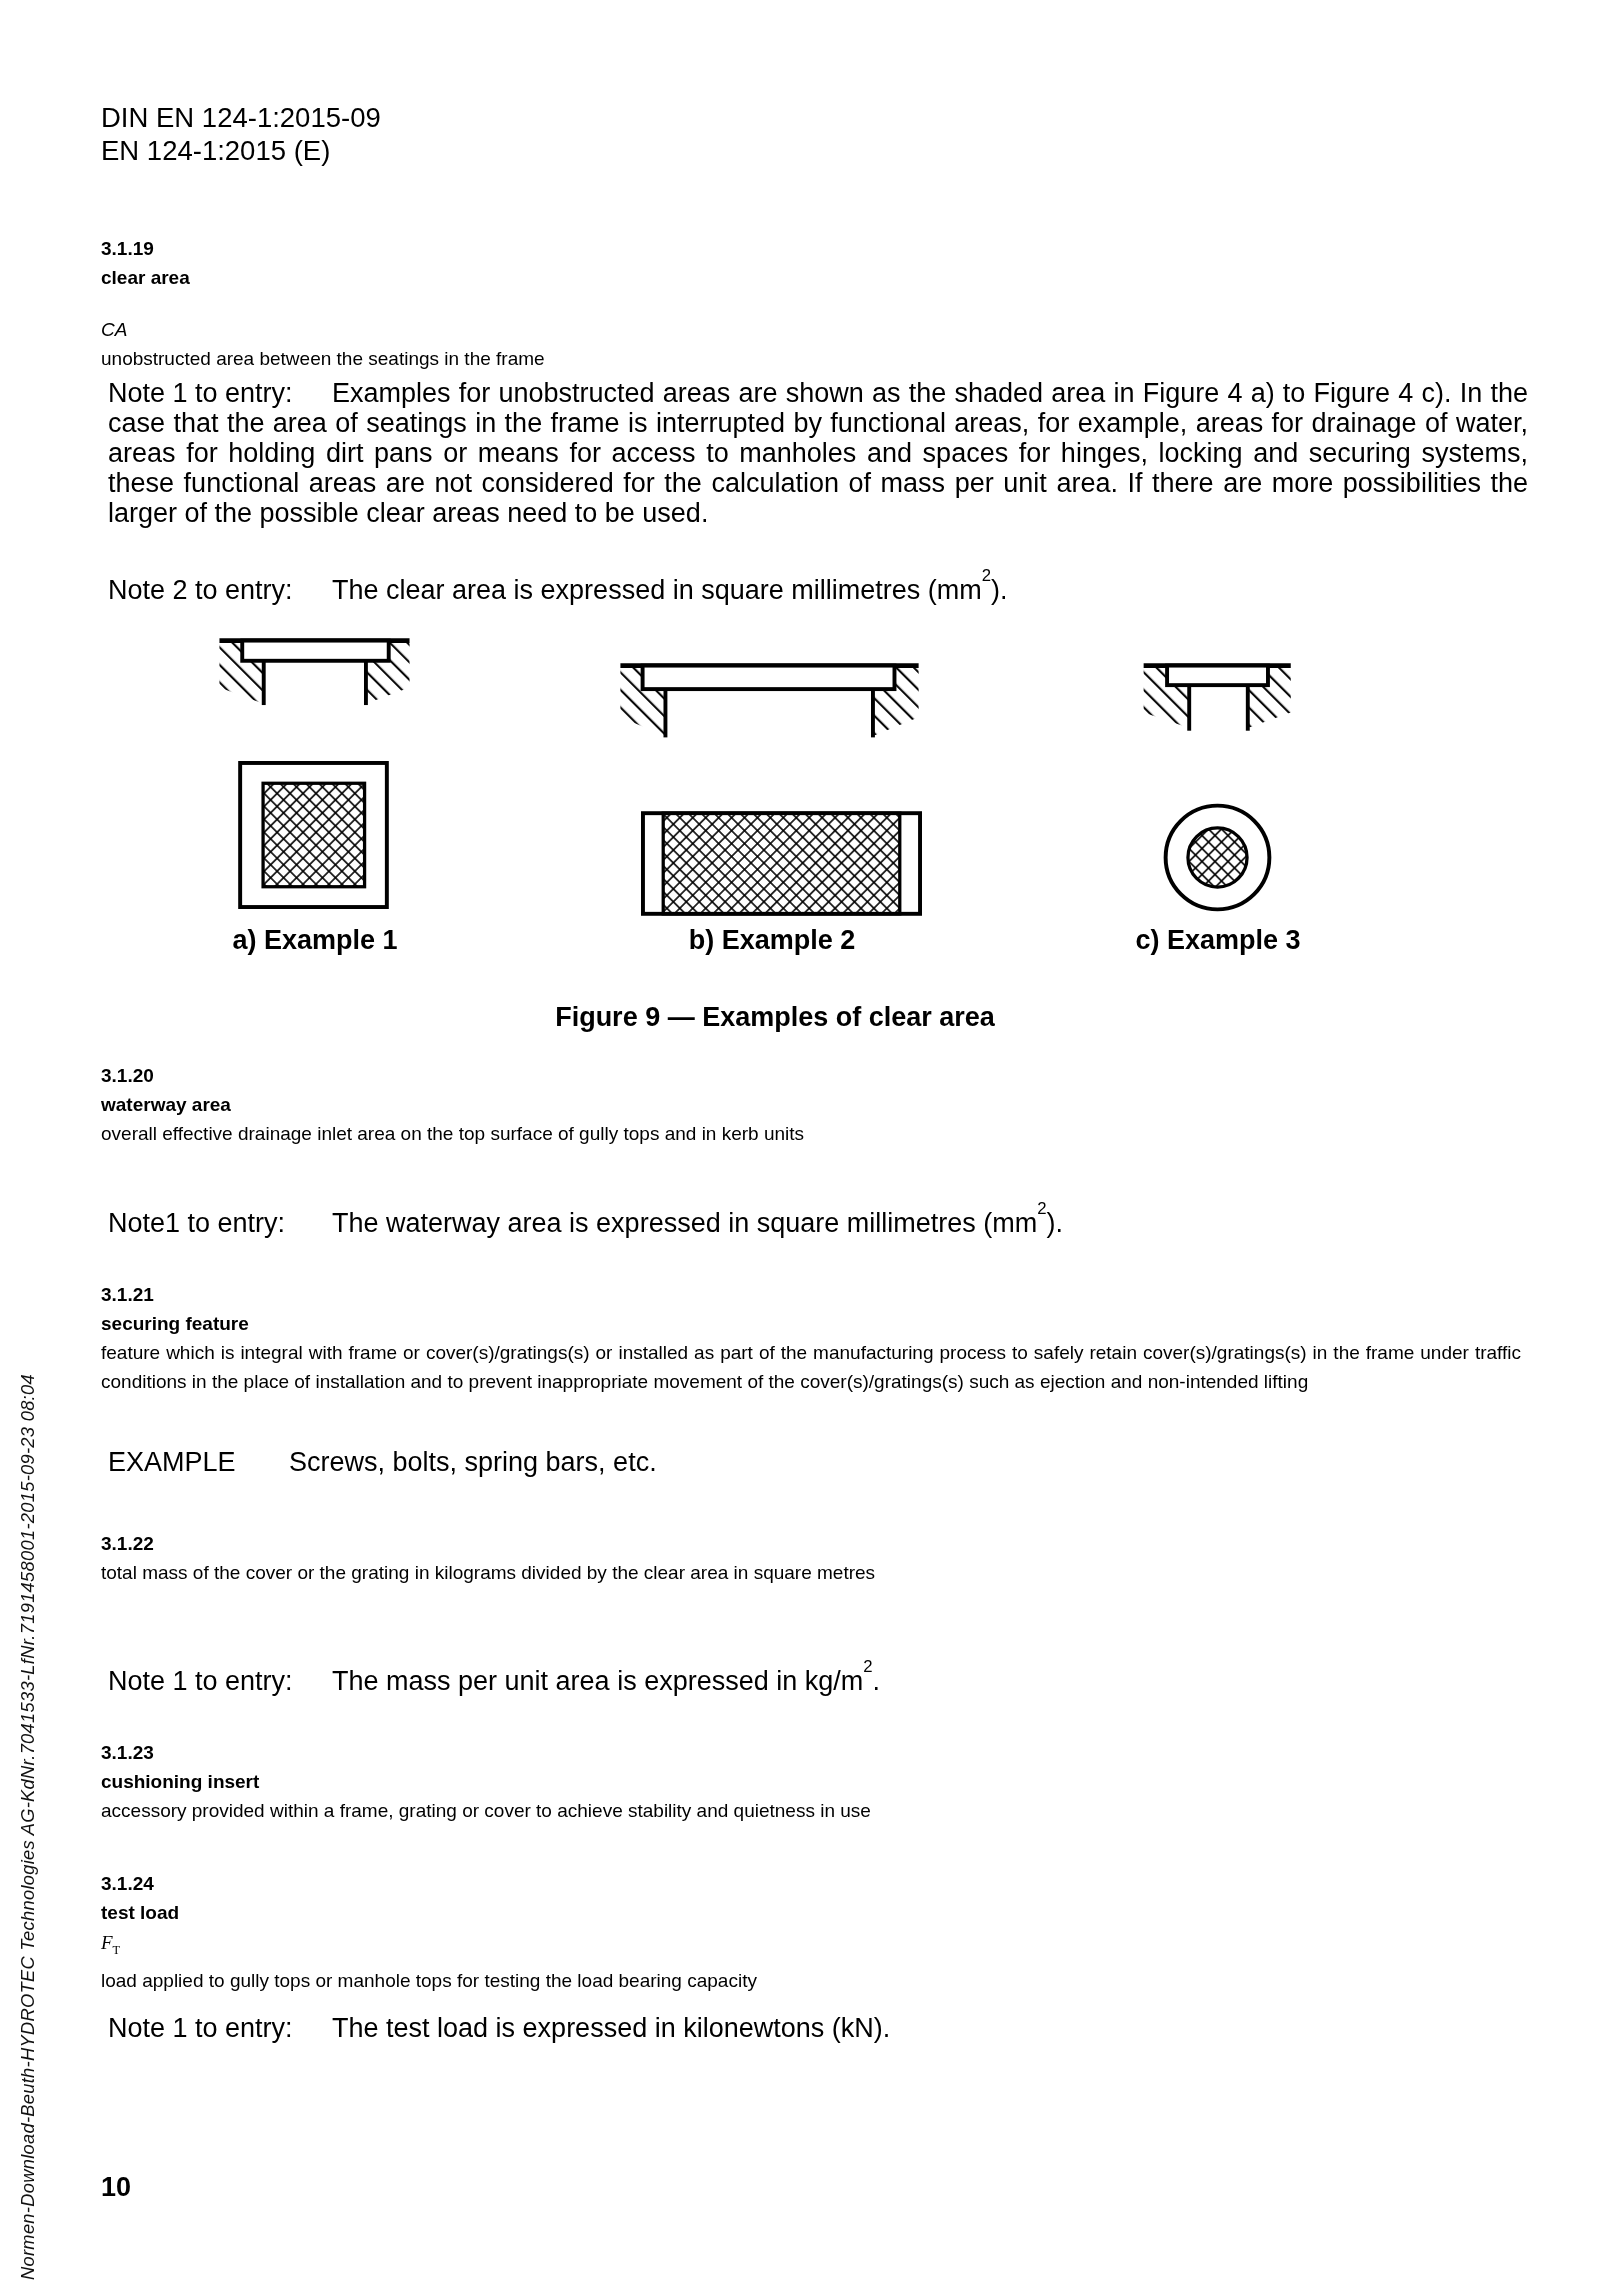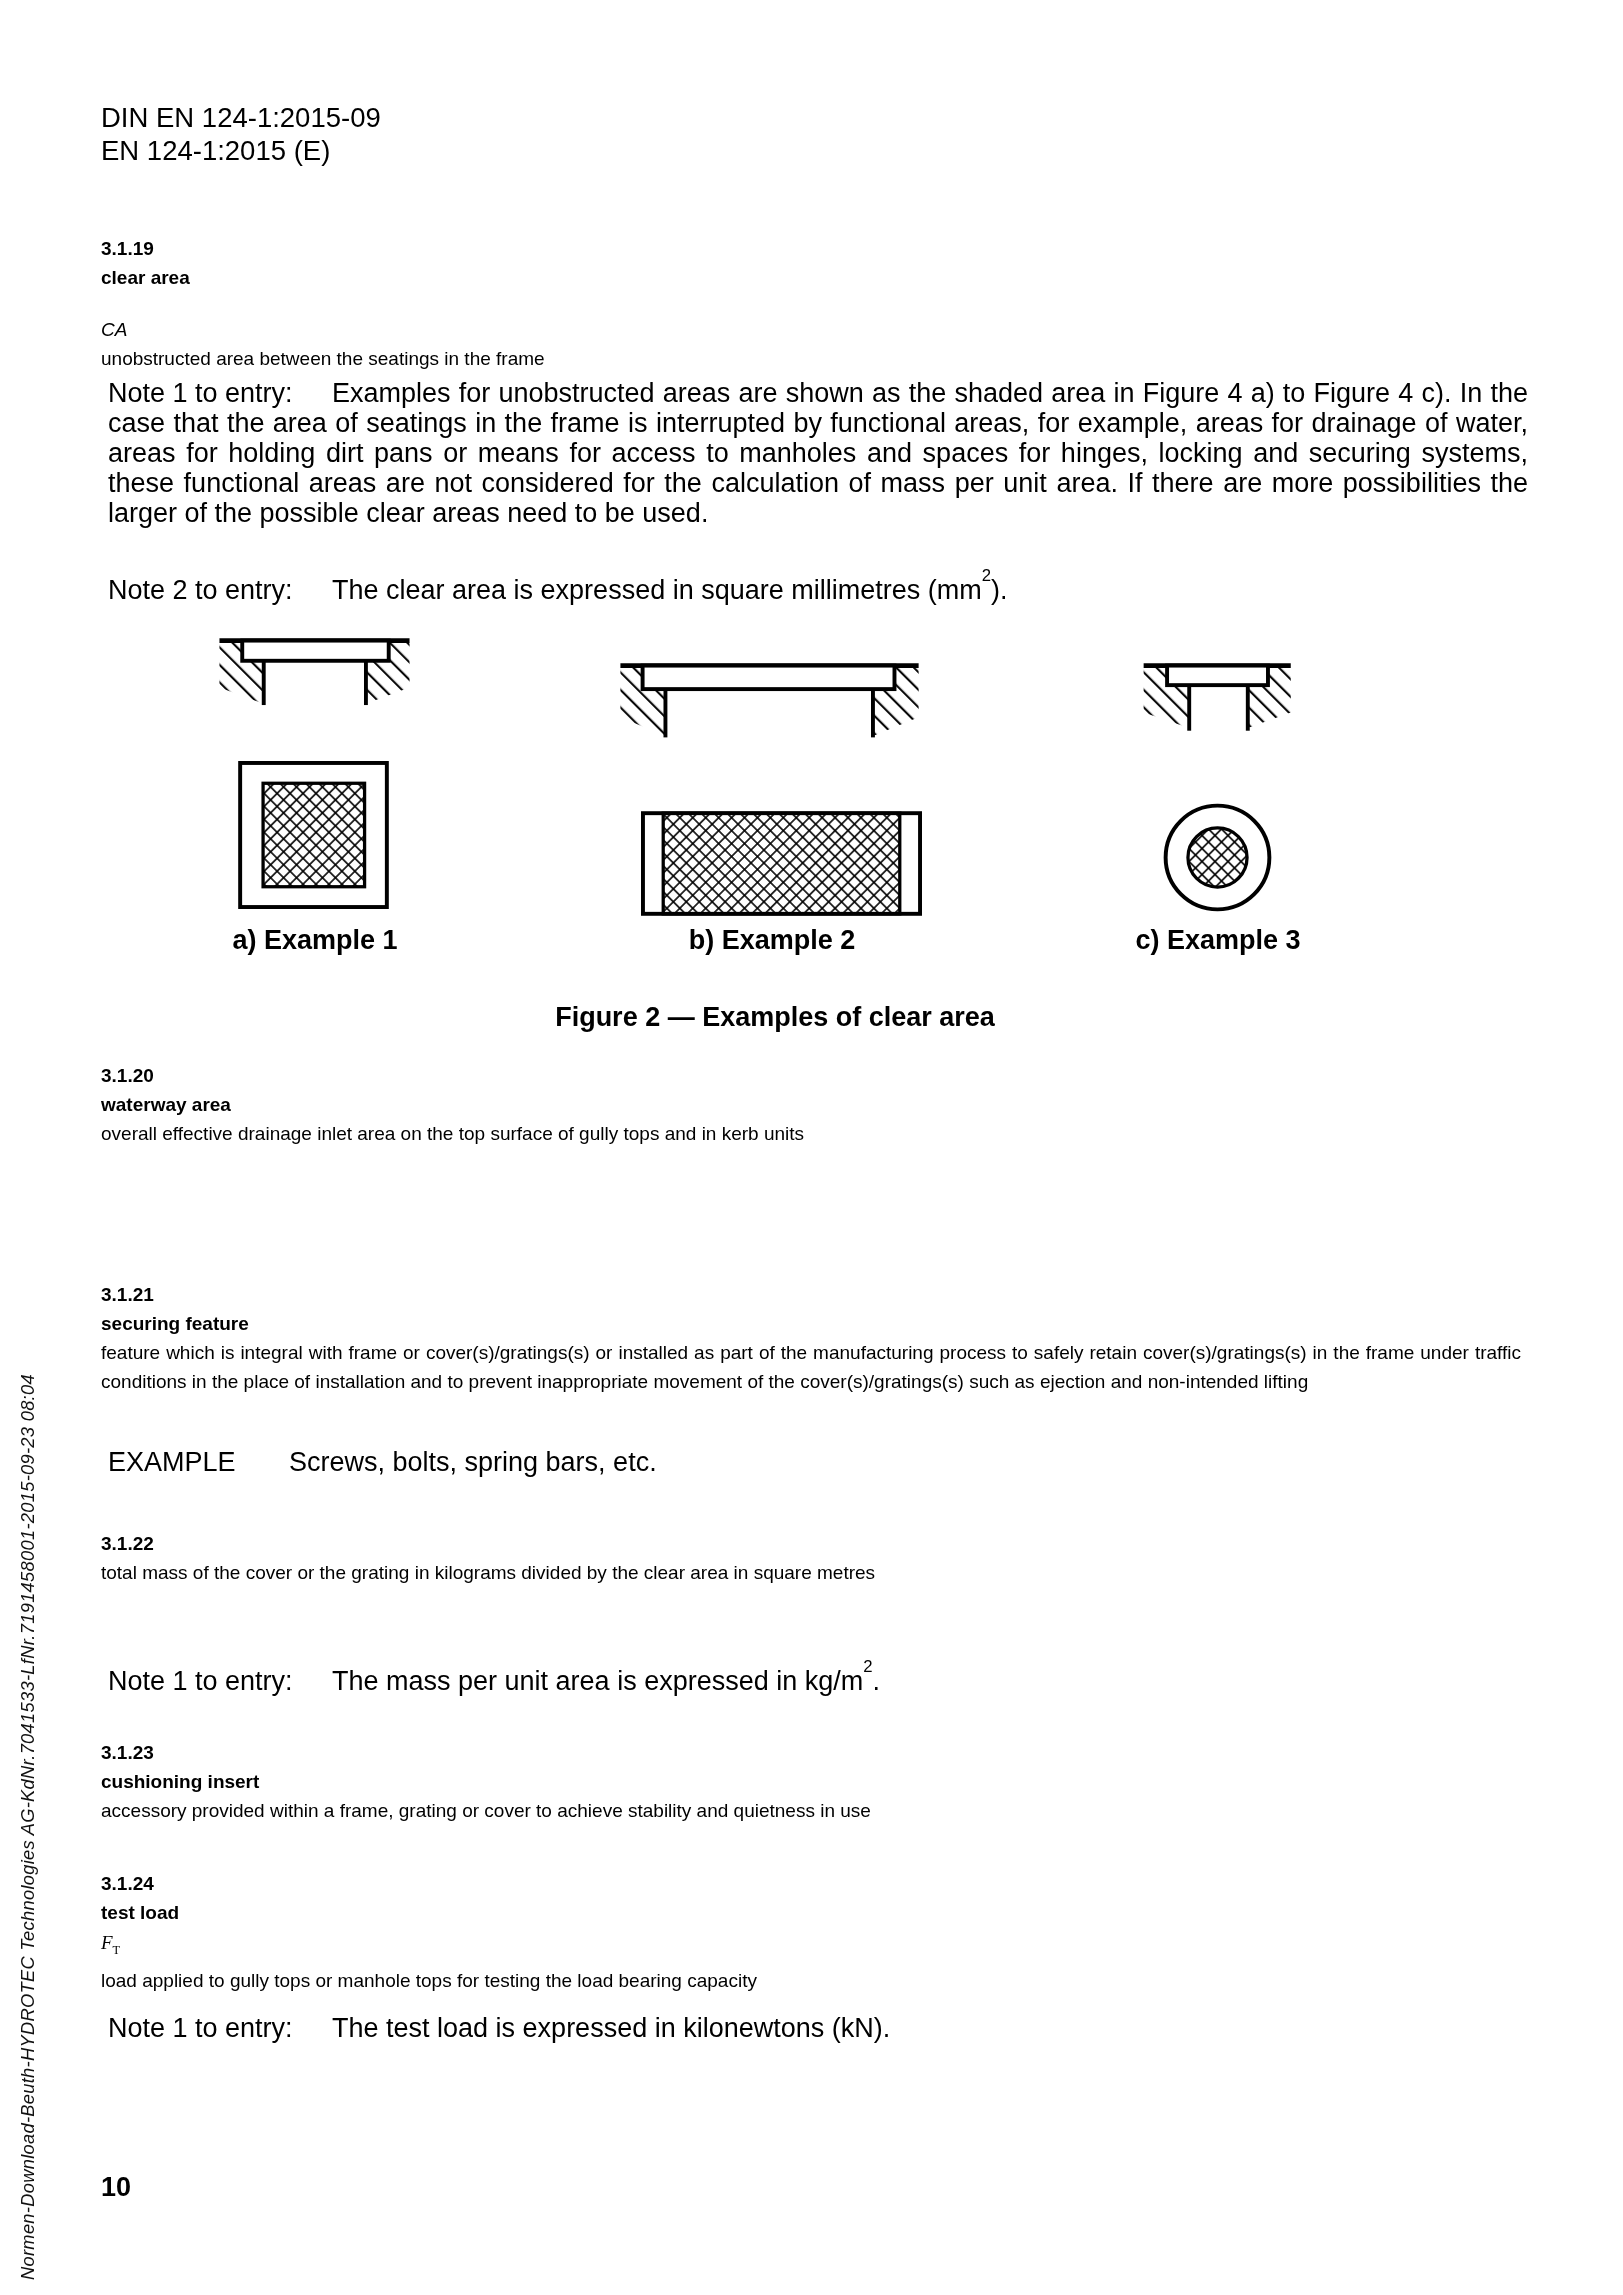--- a/index.html
+++ b/index.html
@@ -127,29 +127,32 @@
       </svg>
 
       <svg class="fig-piece" style="left:1062px;top:175px" width="109" height="109" viewBox="0 0 166 166">
         <circle cx="83" cy="83" r="79" fill="#fff" stroke="#000" stroke-width="6"></circle>
         <circle cx="83" cy="83" r="45" fill="url(#x)" stroke="#000" stroke-width="5"></circle>
       </svg>
       <div class="fig-label" style="left:986px;top:298px">c) Example 3</div>
     </div>
 
     <div class="abs" style="top:1002px">
-      <div class="fig-caption">Figure 2 — Examples of clear area</div>
+      <div class="fig-caption">Figure 9 — Examples of clear area</div>
     </div>
 
     <div class="abs term-block" style="top:1061px">
       <div class="sec-num">3.1.20</div>
       <div class="sec-term">waterway area</div>
       <div class="sec-def">overall effective drainage inlet area on the top surface of gully tops and in kerb units</div>
     </div>
 
+    <div class="abs note" style="top:1208px">
+      <span class="lead lead-note">Note1 to entry:</span><span><span>The waterway area is expressed in square millimetres (mm</span><sup>2</sup><span>).</span></span>
+    </div>
 
     <div class="abs term-block" style="top:1280px">
       <div class="sec-num">3.1.21</div>
       <div class="sec-term">securing feature</div>
       <div class="sec-def justify">feature which is integral with frame or cover(s)/gratings(s) or installed as part of the manufacturing process to safely retain cover(s)/gratings(s) in the frame under traffic conditions in the place of installation and to prevent inappropriate movement of the cover(s)/gratings(s) such as ejection and non-intended lifting</div>
     </div>
 
     <div class="abs note" style="top:1447px">
       <span class="lead lead-example">EXAMPLE</span><span>Screws, bolts, spring bars, etc.</span>
     </div>

